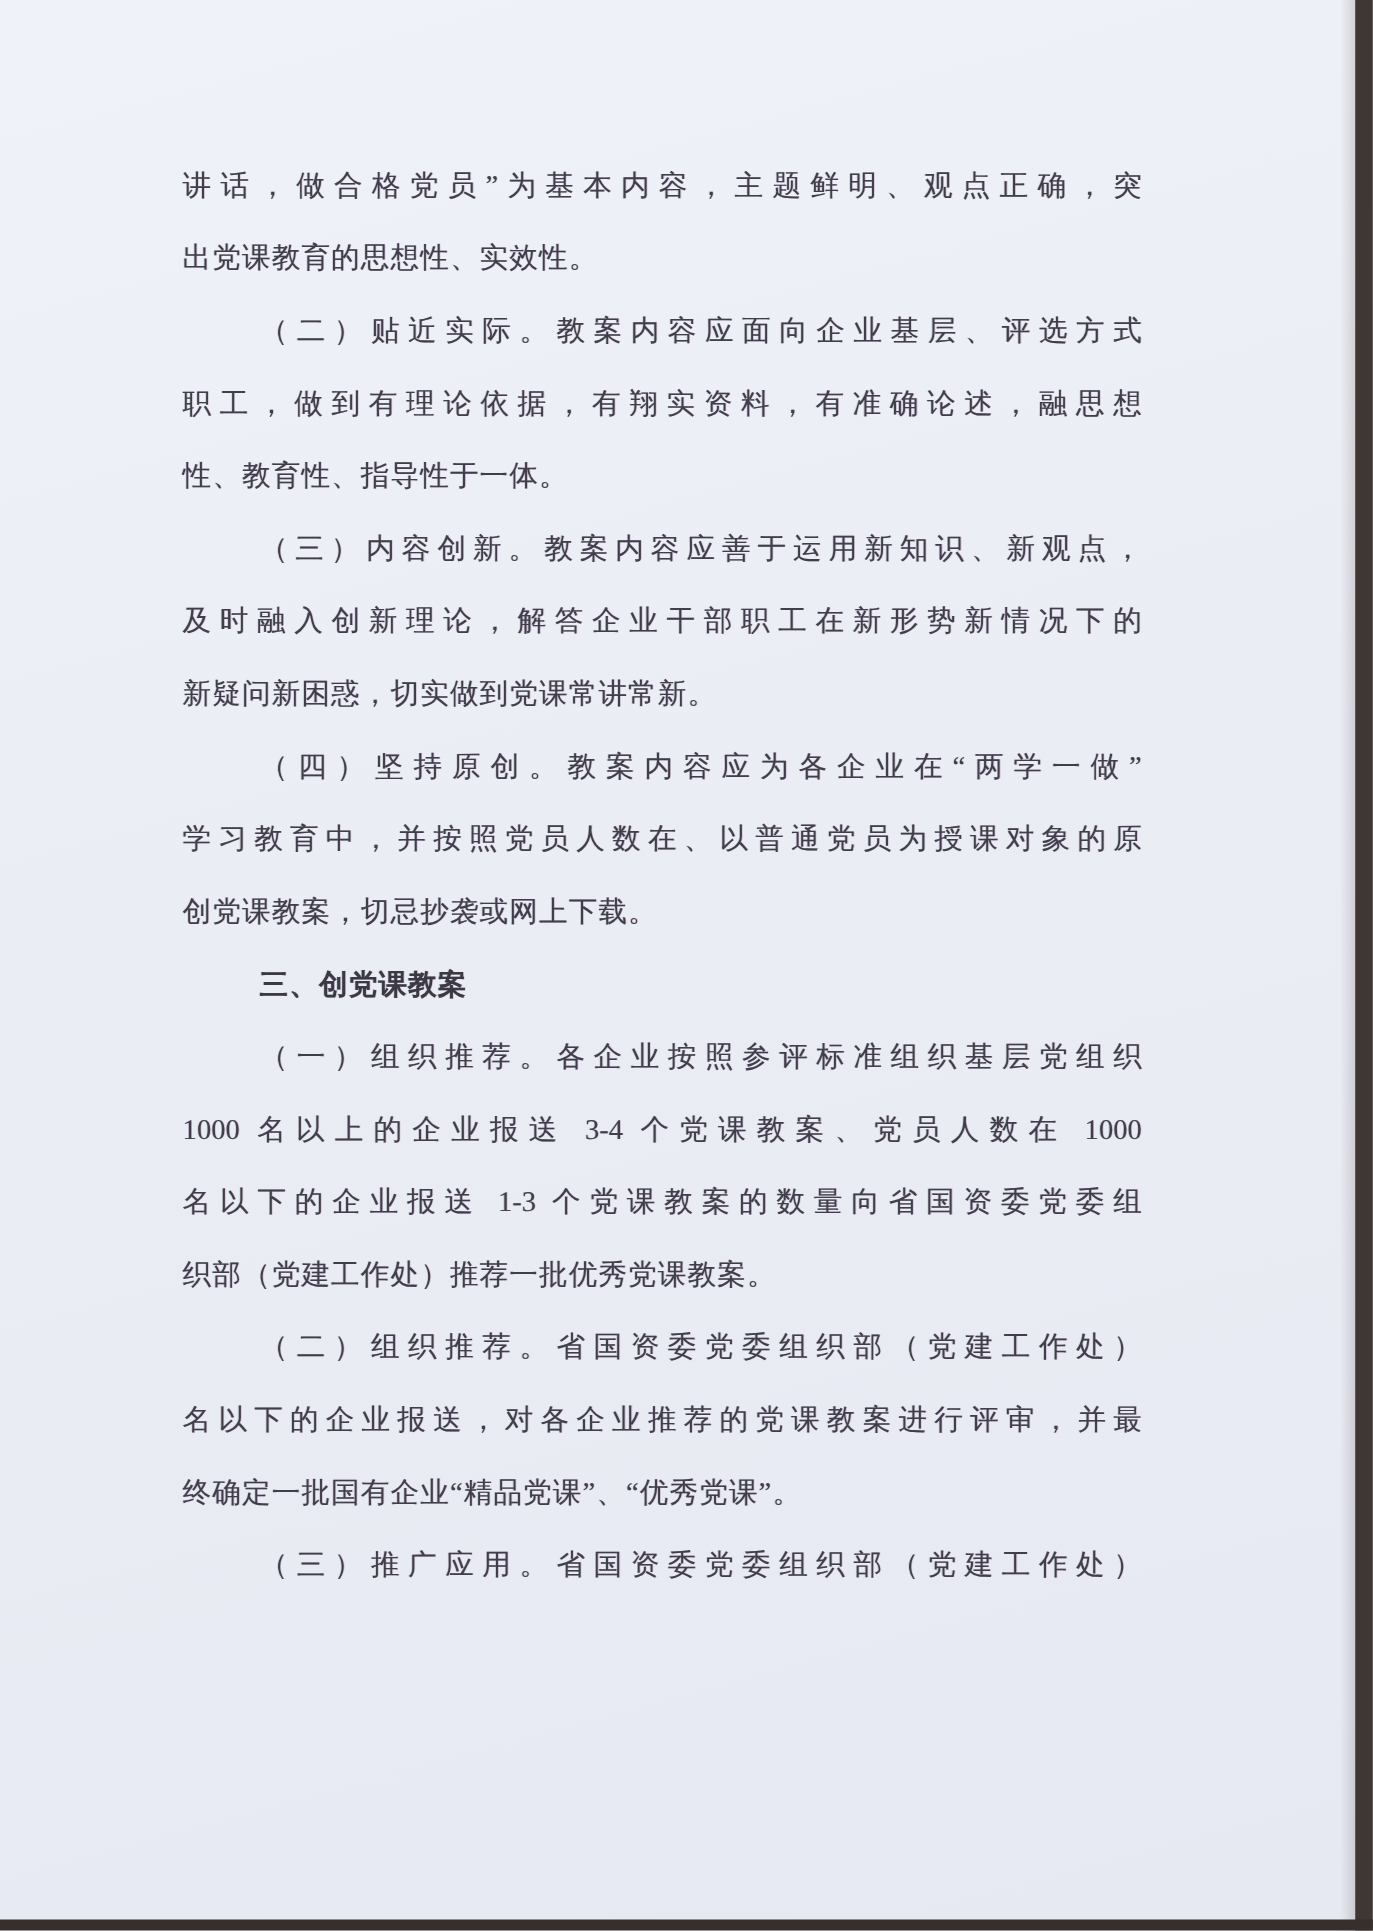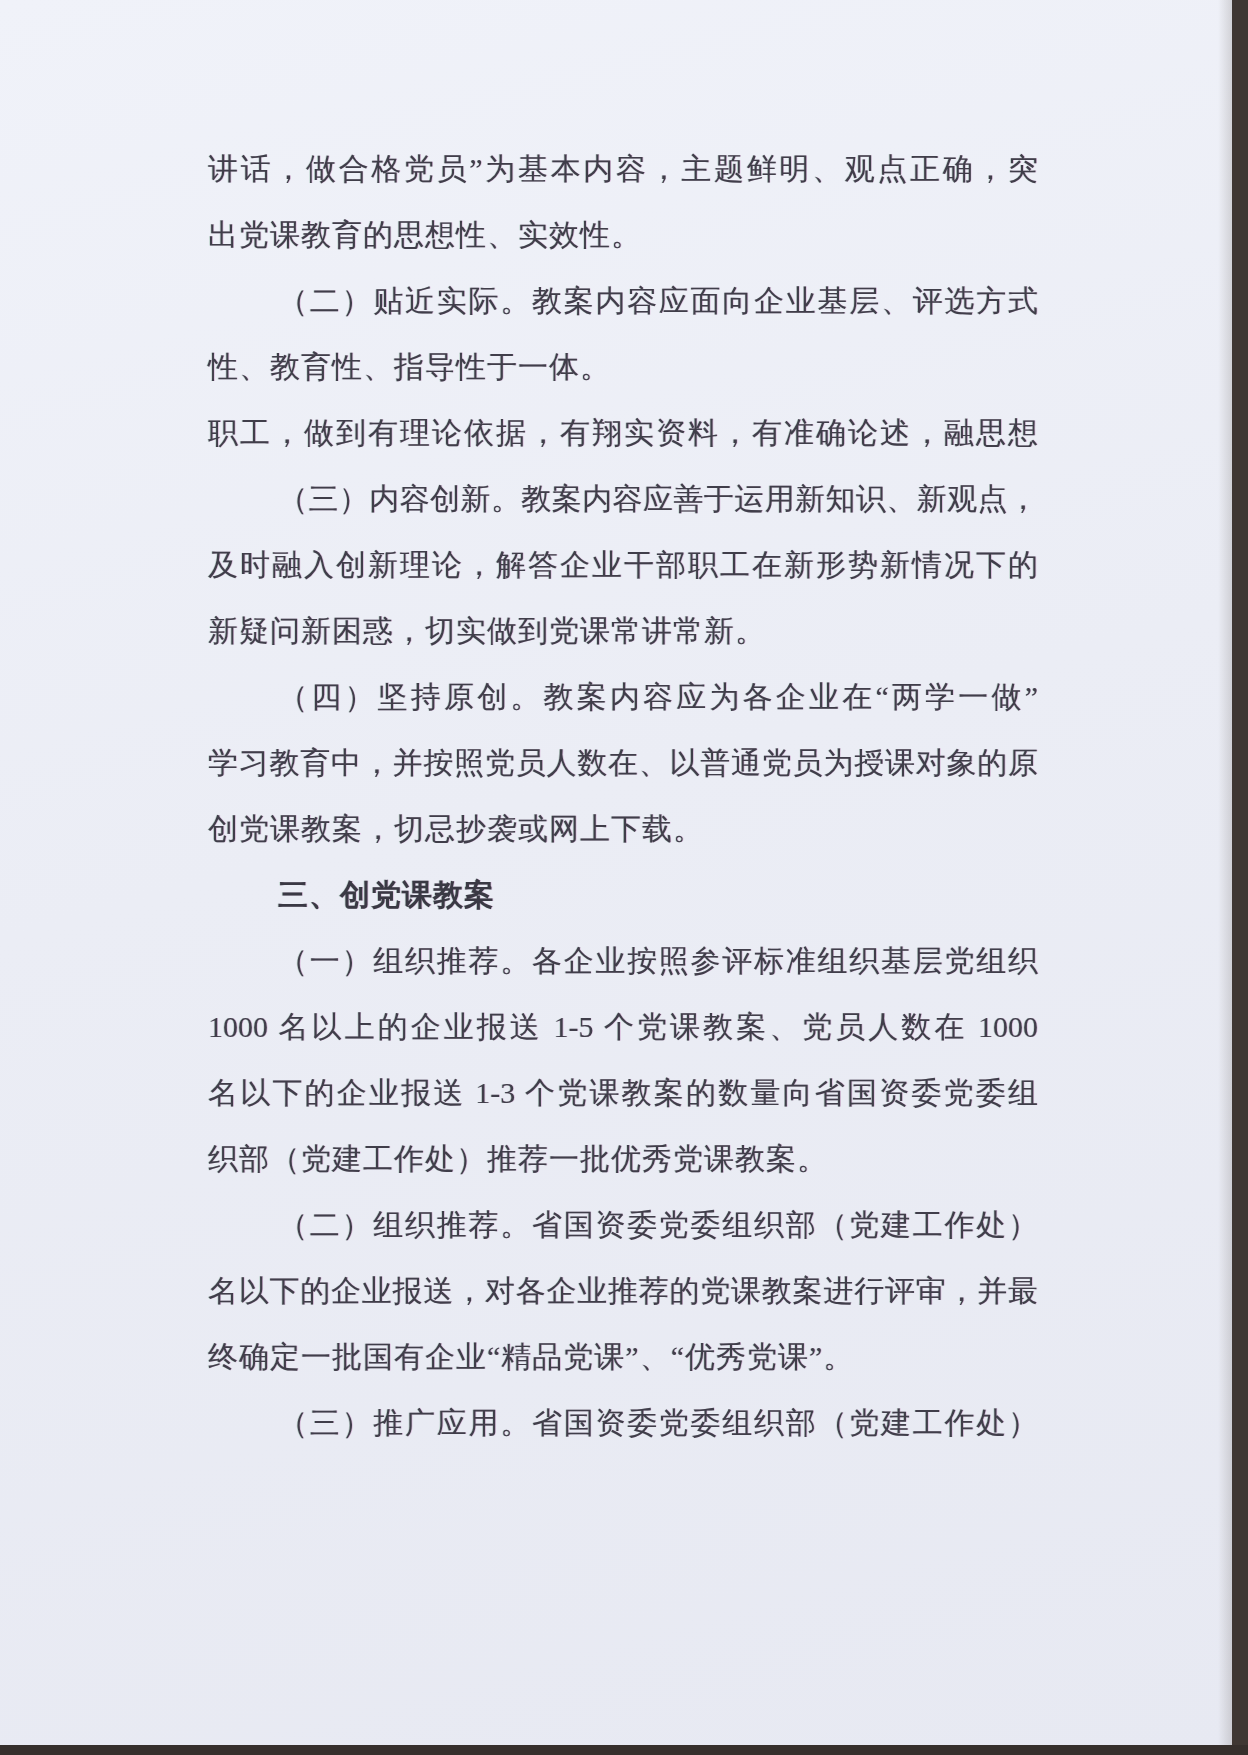--- a/index.html
+++ b/index.html
@@ -47,26 +47,25 @@
   .doc-body {
     position: absolute;
     left: 166px;
     top: 136px;
     width: 872px;
     color: #403e4a;
   }
   .line {
     height: 66px;
     line-height: 66px;
-    font-size: 30px;
+    font-size: 26px;
     letter-spacing: 1px;
     text-align: left;
     
     text-shadow: 0.7px 0 rgba(170, 60, 150, 0.28), -0.7px 0 rgba(50, 130, 80, 0.25);
-    margin-left: 42px;
   }
   .line.fill {
     letter-spacing: 0;
     text-align: justify;
     text-align-last: justify;
   }
   .line.indent {
     padding-left: 70px;
   }
   .line.heading {
@@ -76,31 +75,31 @@
   }
 </style>
 </head>
 <body>
 
 <div class="page">
   <div class="doc-body">
       <div class="line fill">讲话，做合格党员”为基本内容，主题鲜明、观点正确，突</div>
       <div class="line">出党课教育的思想性、实效性。</div>
       <div class="line fill indent">（二）贴近实际。教案内容应面向企业基层、评选方式</div>
+      <div class="line fill">职工，做到有理论依据，有翔实资料，有准确论述，融思想</div>
       <div class="line">性、教育性、指导性于一体。</div>
-      <div class="line fill">职工，做到有理论依据，有翔实资料，有准确论述，融思想</div>
       <div class="line fill indent">（三）内容创新。教案内容应善于运用新知识、新观点，</div>
       <div class="line fill">及时融入创新理论，解答企业干部职工在新形势新情况下的</div>
       <div class="line">新疑问新困惑，切实做到党课常讲常新。</div>
       <div class="line fill indent">（四）坚持原创。教案内容应为各企业在“两学一做”</div>
       <div class="line fill">学习教育中，并按照党员人数在、以普通党员为授课对象的原</div>
       <div class="line">创党课教案，切忌抄袭或网上下载。</div>
       <div class="line indent heading">三、创党课教案</div>
       <div class="line fill indent">（一）组织推荐。各企业按照参评标准组织基层党组织</div>
-      <div class="line fill">1000 名以上的企业报送 1-5 个党课教案、党员人数在 1000</div>
+      <div class="line fill">1000 名以上的企业报送 3-4 个党课教案、党员人数在 1000</div>
       <div class="line fill">名以下的企业报送 1-3 个党课教案的数量向省国资委党委组</div>
       <div class="line">织部（党建工作处）推荐一批优秀党课教案。</div>
       <div class="line fill indent">（二）组织推荐。省国资委党委组织部（党建工作处）</div>
       <div class="line fill">名以下的企业报送，对各企业推荐的党课教案进行评审，并最</div>
       <div class="line">终确定一批国有企业“精品党课”、“优秀党课”。</div>
       <div class="line fill indent">（三）推广应用。省国资委党委组织部（党建工作处）</div>
     </div>
   <div class="edge-right-shadow"></div>
   <div class="edge-right"></div>
   <div class="edge-bottom"></div>

